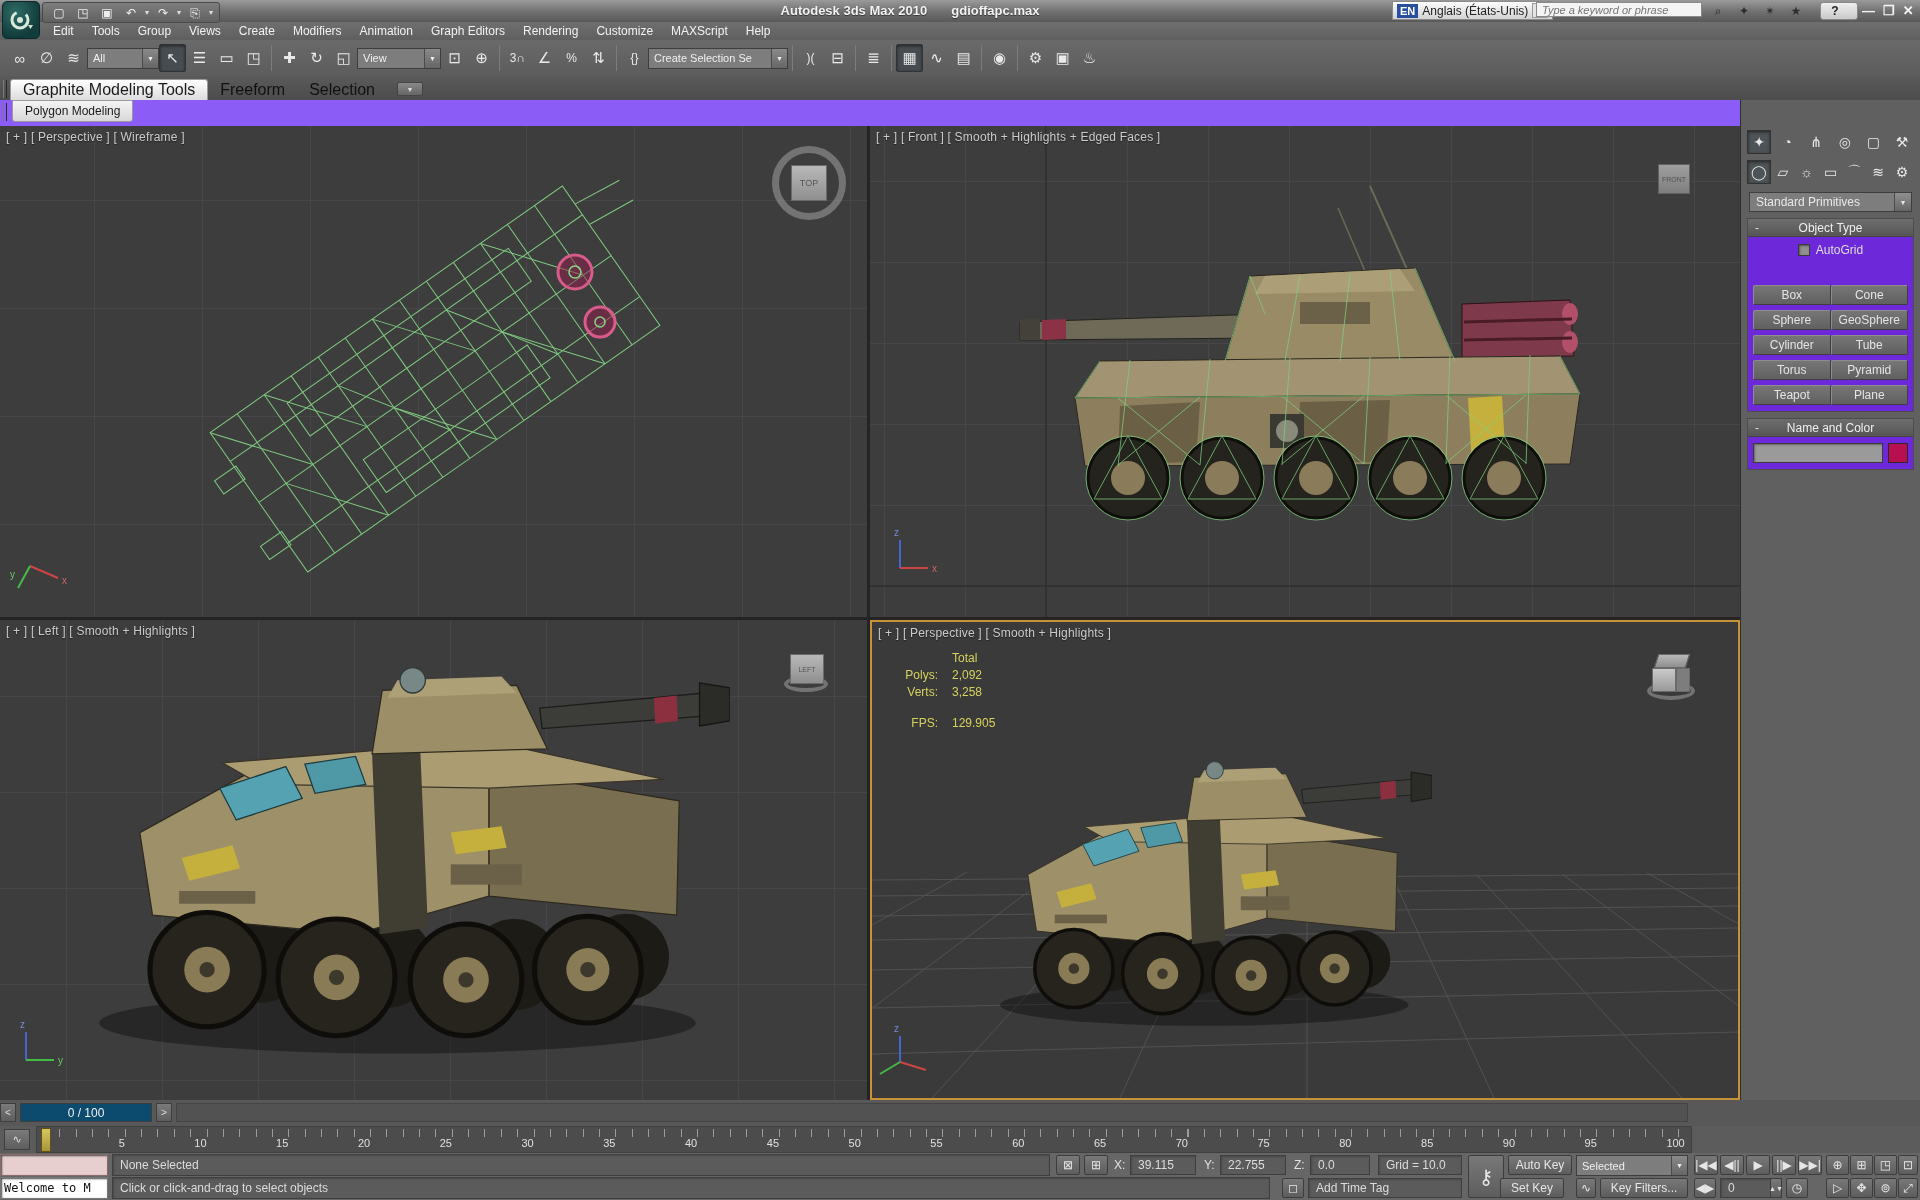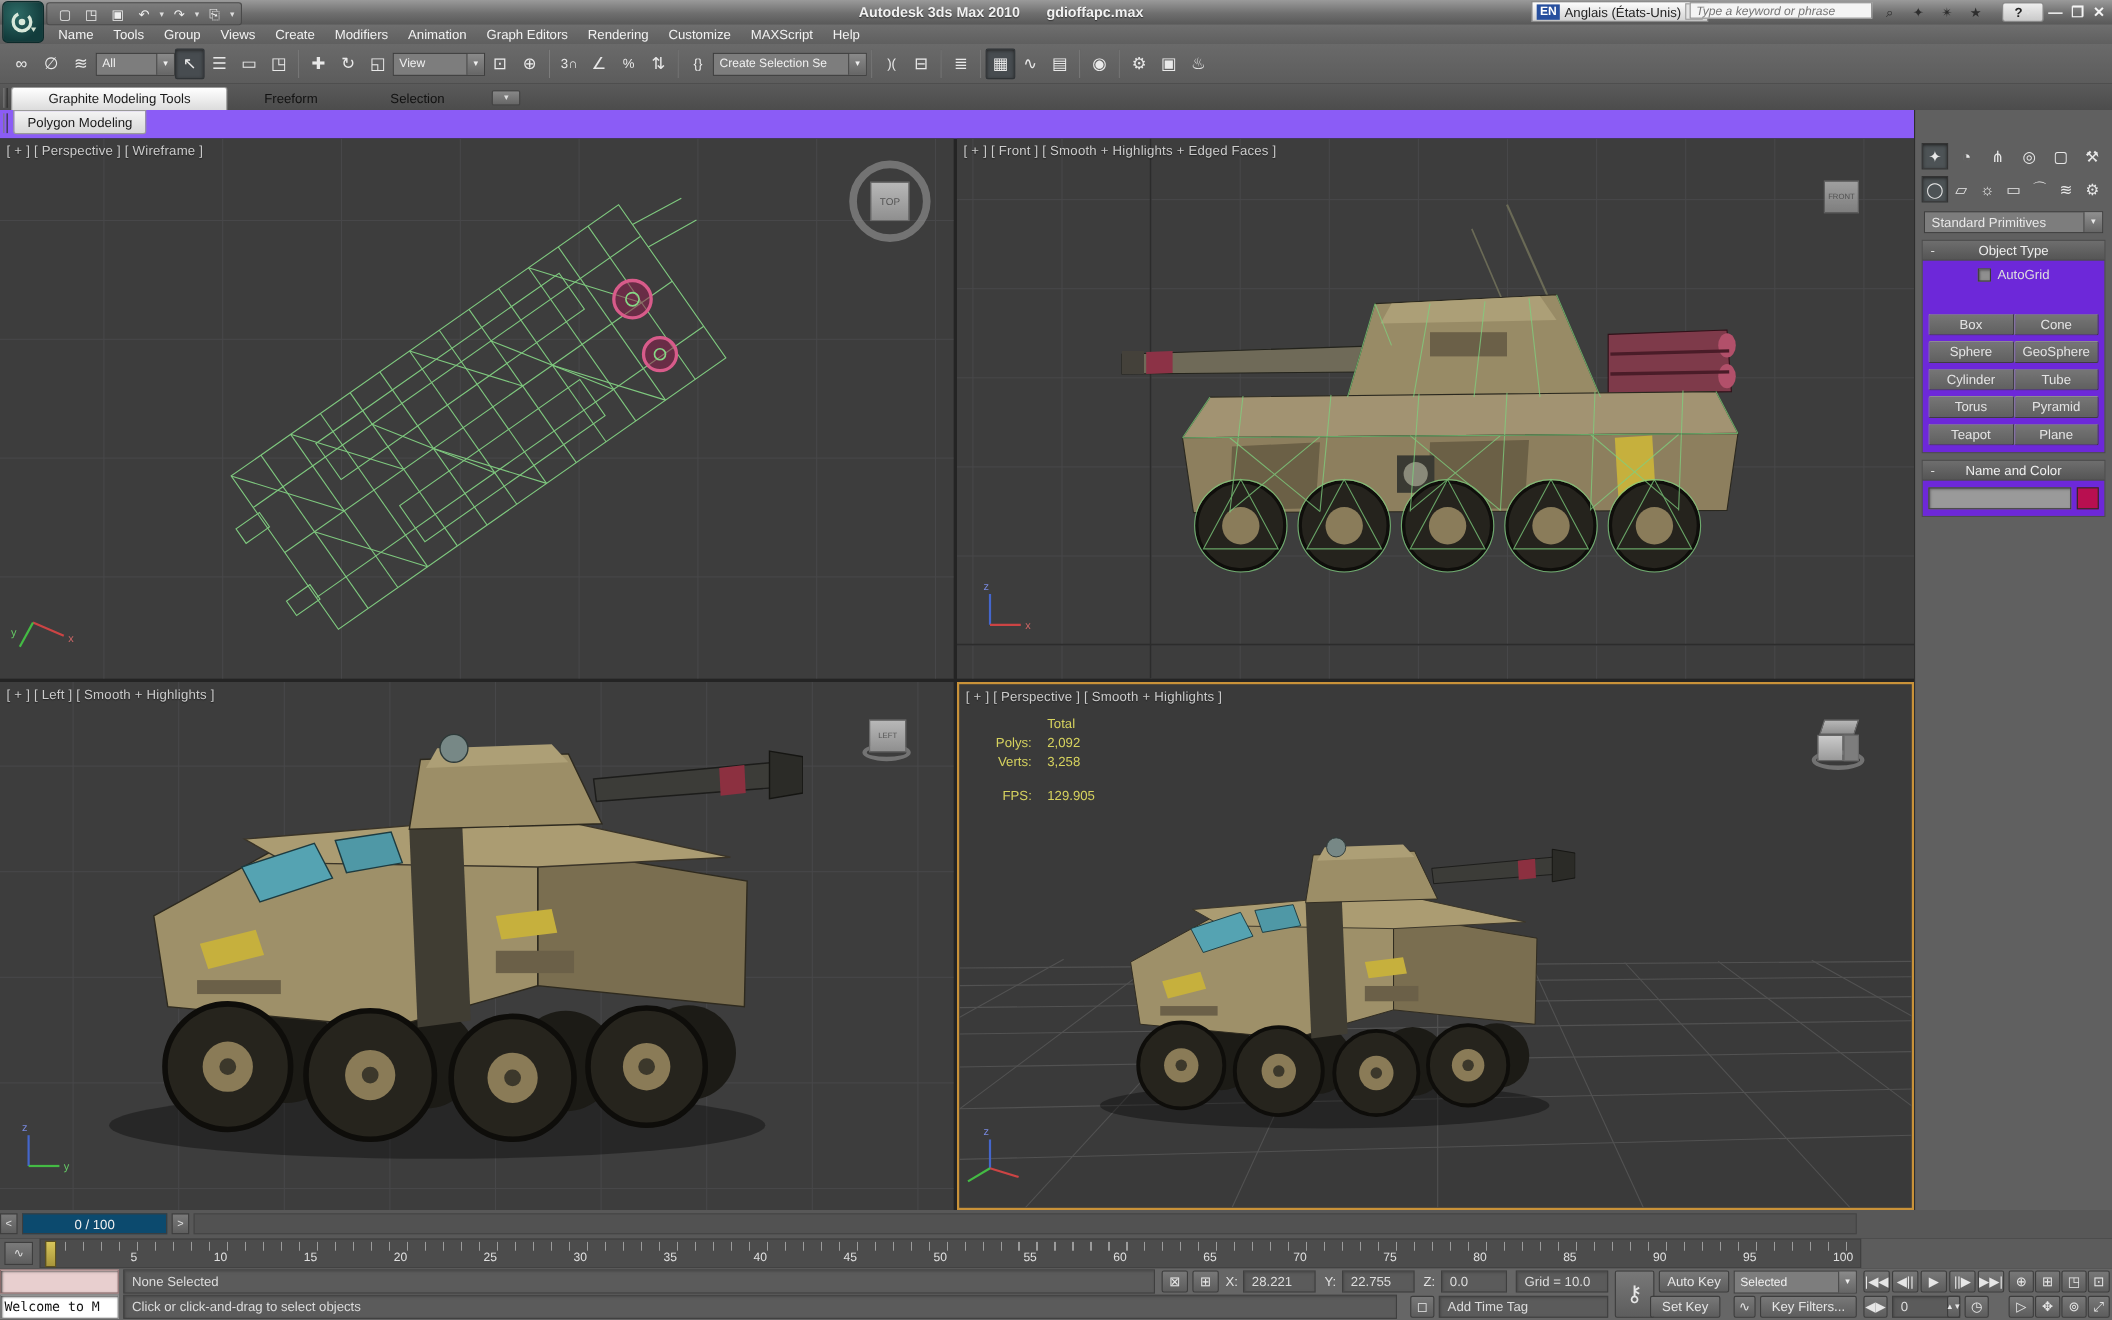--- a/index.html
+++ b/index.html
@@ -52,21 +52,21 @@
   .tb-sep { width:1px; height:26px; background:#494949; border-right:1px solid #7c7c7c; margin:0 4px; }
   .tb-dd { height:21px; background:#7d7d7d; border:1px solid #3e3e3e; display:flex; align-items:center;
     color:#f0f0f0; font-size:11px; }
   .tb-dd .val { padding:0 5px; overflow:hidden; white-space:nowrap; }
   .tb-dd .arr { width:16px; height:100%; background:linear-gradient(#8a8a8a,#666);
     border-left:1px solid #4a4a4a; display:flex; align-items:center; justify-content:center; font-size:7px; }
   .glyph-sm { font-size:12px; } .glyph-xs { font-size:10px; }
   
   #ribbon-tabs { position:absolute; left:0; top:76px; width:1920px; height:24px;
     background:linear-gradient(#5a5a5a,#4c4c4c); display:flex; align-items:flex-end; padding-left:10px; }
-  .ribbon-tab { height:21px; padding:2px 33px; color:#111; font-size:12px; display:flex; align-items:center; }
+  .ribbon-tab { height:21px; padding:2px 12px; color:#111; font-size:16px; display:flex; align-items:center; }
   .ribbon-tab.active { background:linear-gradient(#ffffff,#dcdcdc); color:#1a1a1a;
     border-radius:3px 3px 0 0; border:1px solid #9a9a9a; border-bottom:0; }
   #ribbon-more { width:26px; height:14px; margin:0 0 4px 10px; background:linear-gradient(#888,#666);
     border:1px solid #444; border-radius:2px; color:#ddd; font-size:7px; display:flex; align-items:center; justify-content:center; }
   #ribbon-strip { position:absolute; left:0; top:100px; width:1920px; height:26px; background:#8b5cf6; }
   #panel-tab { position:absolute; left:12px; top:0px; height:22px; padding:3px 12px;
     background:linear-gradient(#f4f4f4,#d8d8d8); color:#1a1a1a; border:1px solid #9a9a9a;
     border-radius:0 0 3px 3px; font-size:12px; }
   .grip { position:absolute; left:3px; top:3px; width:4px; height:18px;
     border-left:1px solid #7a7a7a; border-right:1px solid #2a2a2a; }
@@ -212,21 +212,21 @@
       <span class="tiny-caret">▾</span>
   </div>
   <div id="win-controls">
     <span>—</span>
     <span>❐</span>
     <span>✕</span>
   </div>
 </div>
 
 <div id="menubar">
-    <span class="menu-item">Name</span>
+    <span class="menu-item">Edit</span>
     <span class="menu-item">Tools</span>
     <span class="menu-item">Group</span>
     <span class="menu-item">Views</span>
     <span class="menu-item">Create</span>
     <span class="menu-item">Modifiers</span>
     <span class="menu-item">Animation</span>
     <span class="menu-item">Graph Editors</span>
     <span class="menu-item">Rendering</span>
     <span class="menu-item">Customize</span>
     <span class="menu-item">MAXScript</span>
@@ -613,21 +613,21 @@
   <div class="sfield" id="listener-macro"></div>
   <div class="sfield" id="listener-white">Welcome to M</div>
 
   <div class="sfield" style="left:112px; top:24px; width:1158px; height:22px">Click or click-and-drag to select objects</div>
   <div class="sfield" style="left:112px; top:1px; width:938px; height:22px">None Selected</div>
 
   <span class="sbtn" style="left:1056px; top:2px; width:24px; height:20px">⊠</span>
   <span class="sbtn" style="left:1084px; top:2px; width:24px; height:20px">⊞</span>
 
   <span class="slabel" style="left:1114px; top:5px">X:</span>
-  <div class="sfield" style="left:1130px; top:2px; width:66px; height:20px">28.221</div>
+  <div class="sfield" style="left:1130px; top:2px; width:66px; height:20px">39.115</div>
   <span class="slabel" style="left:1204px; top:5px">Y:</span>
   <div class="sfield" style="left:1220px; top:2px; width:66px; height:20px">22.755</div>
   <span class="slabel" style="left:1294px; top:5px">Z:</span>
   <div class="sfield" style="left:1310px; top:2px; width:60px; height:20px">0.0</div>
   <div class="sfield" style="left:1378px; top:2px; width:84px; height:20px">Grid = 10.0</div>
 
   <span class="sbtn" style="left:1282px; top:25px; width:22px; height:20px">◻</span>
   <div class="sfield" style="left:1308px; top:25px; width:154px; height:20px">Add Time Tag</div>
 
   <span class="sbtn" style="left:1468px; top:2px; width:36px; height:43px; font-size:20px">⚷</span>

